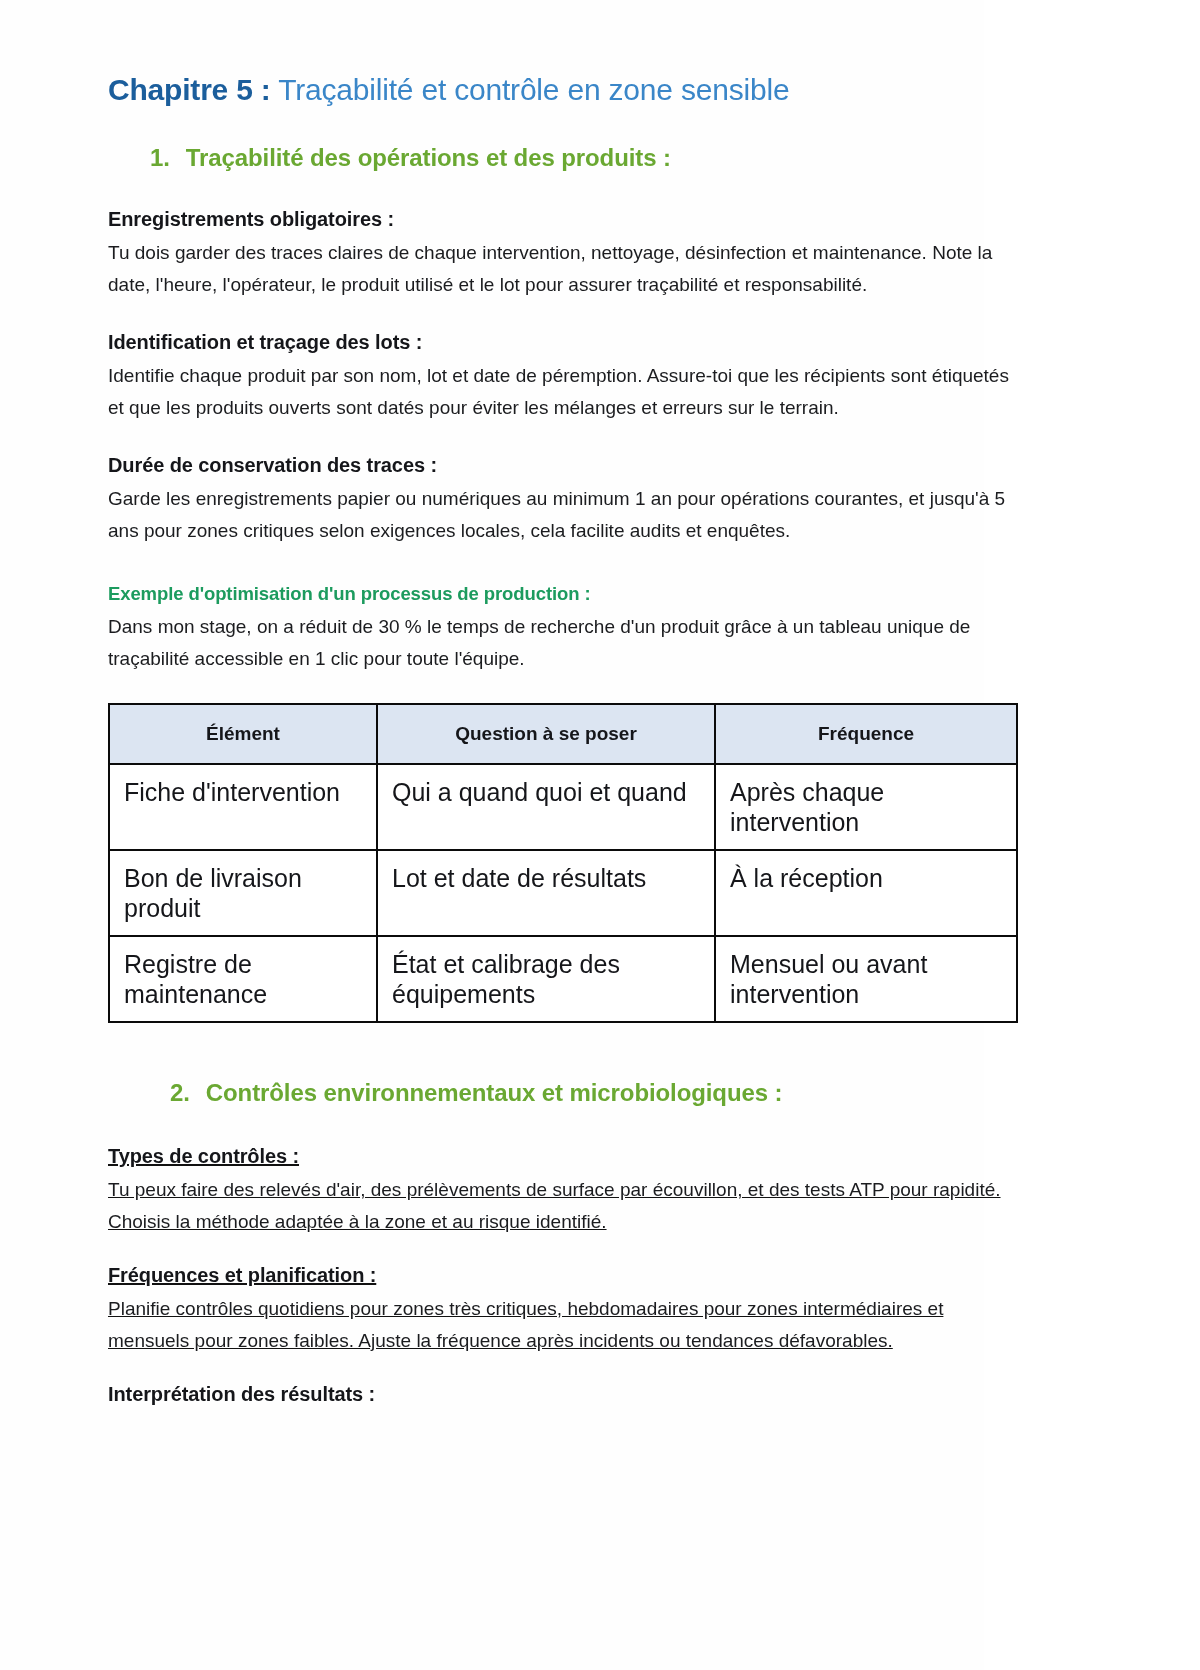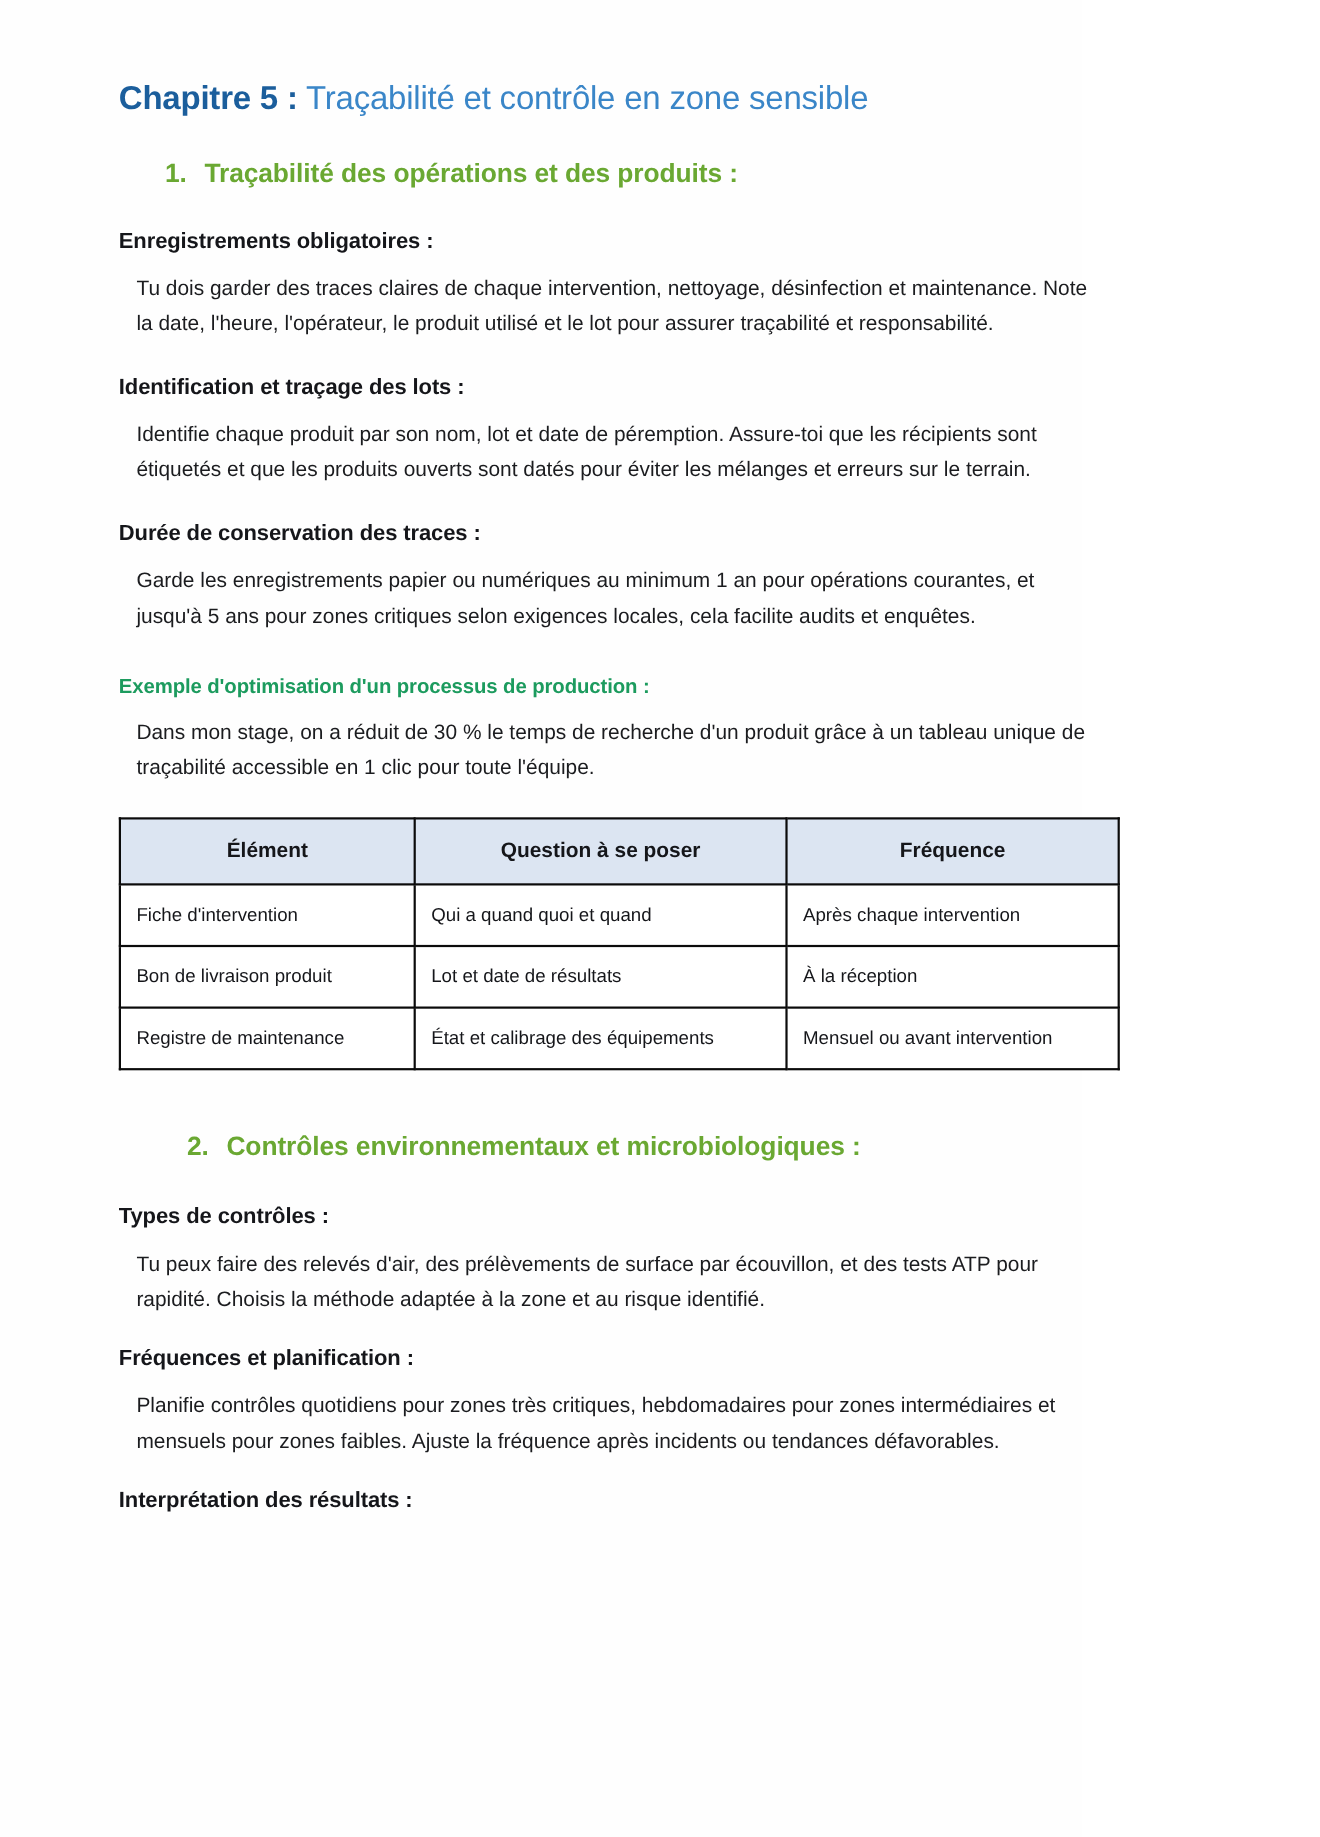--- a/index.html
+++ b/index.html
@@ -79,39 +79,39 @@
     letter-spacing: -0.1px;
   }
   .block-heading.green {
     color: #1c9b5e;
     font-size: 18.5px;
   }
   .block-body {
     font-size: 19px;
     line-height: 32px;
     color: #1b1c1f;
-    margin: 16px;
-    font-weight: 400;
-  }
-
-  .block.tight { margin-bottom: 26px; }
+    margin: 0;
+    font-weight: 400;
+  }
+
+  .block.tight { margin-bottom: 26px; text-decoration: underline; }
   .block.example { margin-top: 36px; margin-bottom: 28px; }
 
   
   .traceability-table {
     border-collapse: collapse;
     width: 908px;
     margin: 0 0 4px 0;
     table-layout: fixed;
   }
   .traceability-table th,
   .traceability-table td {
     border: 2px solid #0b0b0b;
     padding: 12px 14px;
-    font-size: 17px;
+    font-size: 25px;
     line-height: 30px;
     color: #15161a;
     vertical-align: top;
   }
   .traceability-table thead th {
     background: #dce5f2;
     text-align: center;
     font-weight: 700;
     padding: 14px 4px;
     font-size: 19px;

